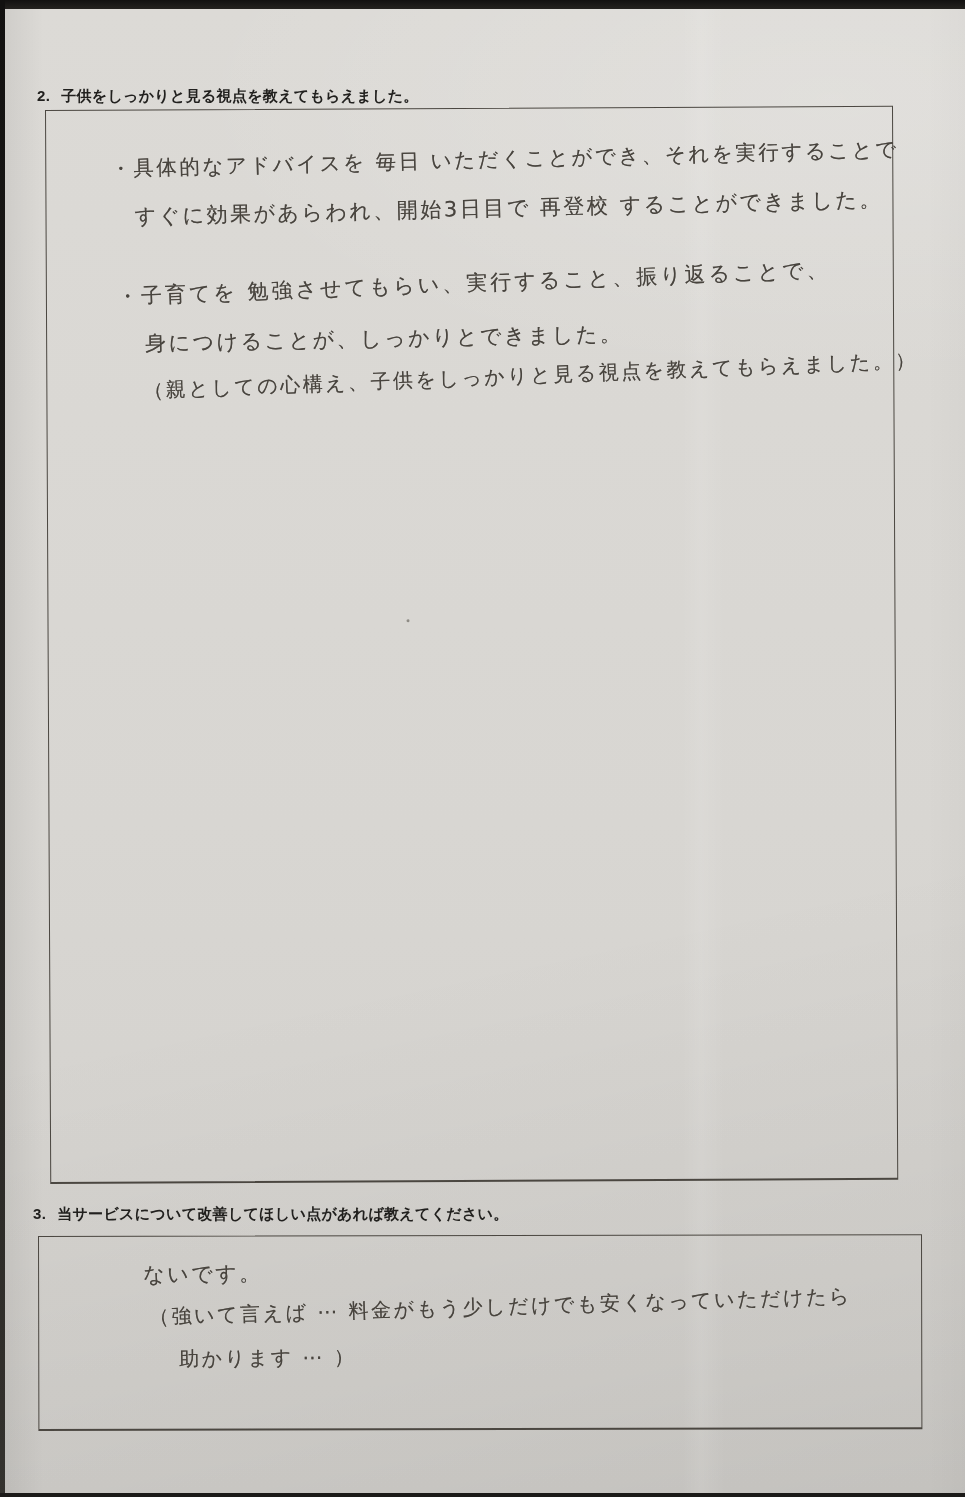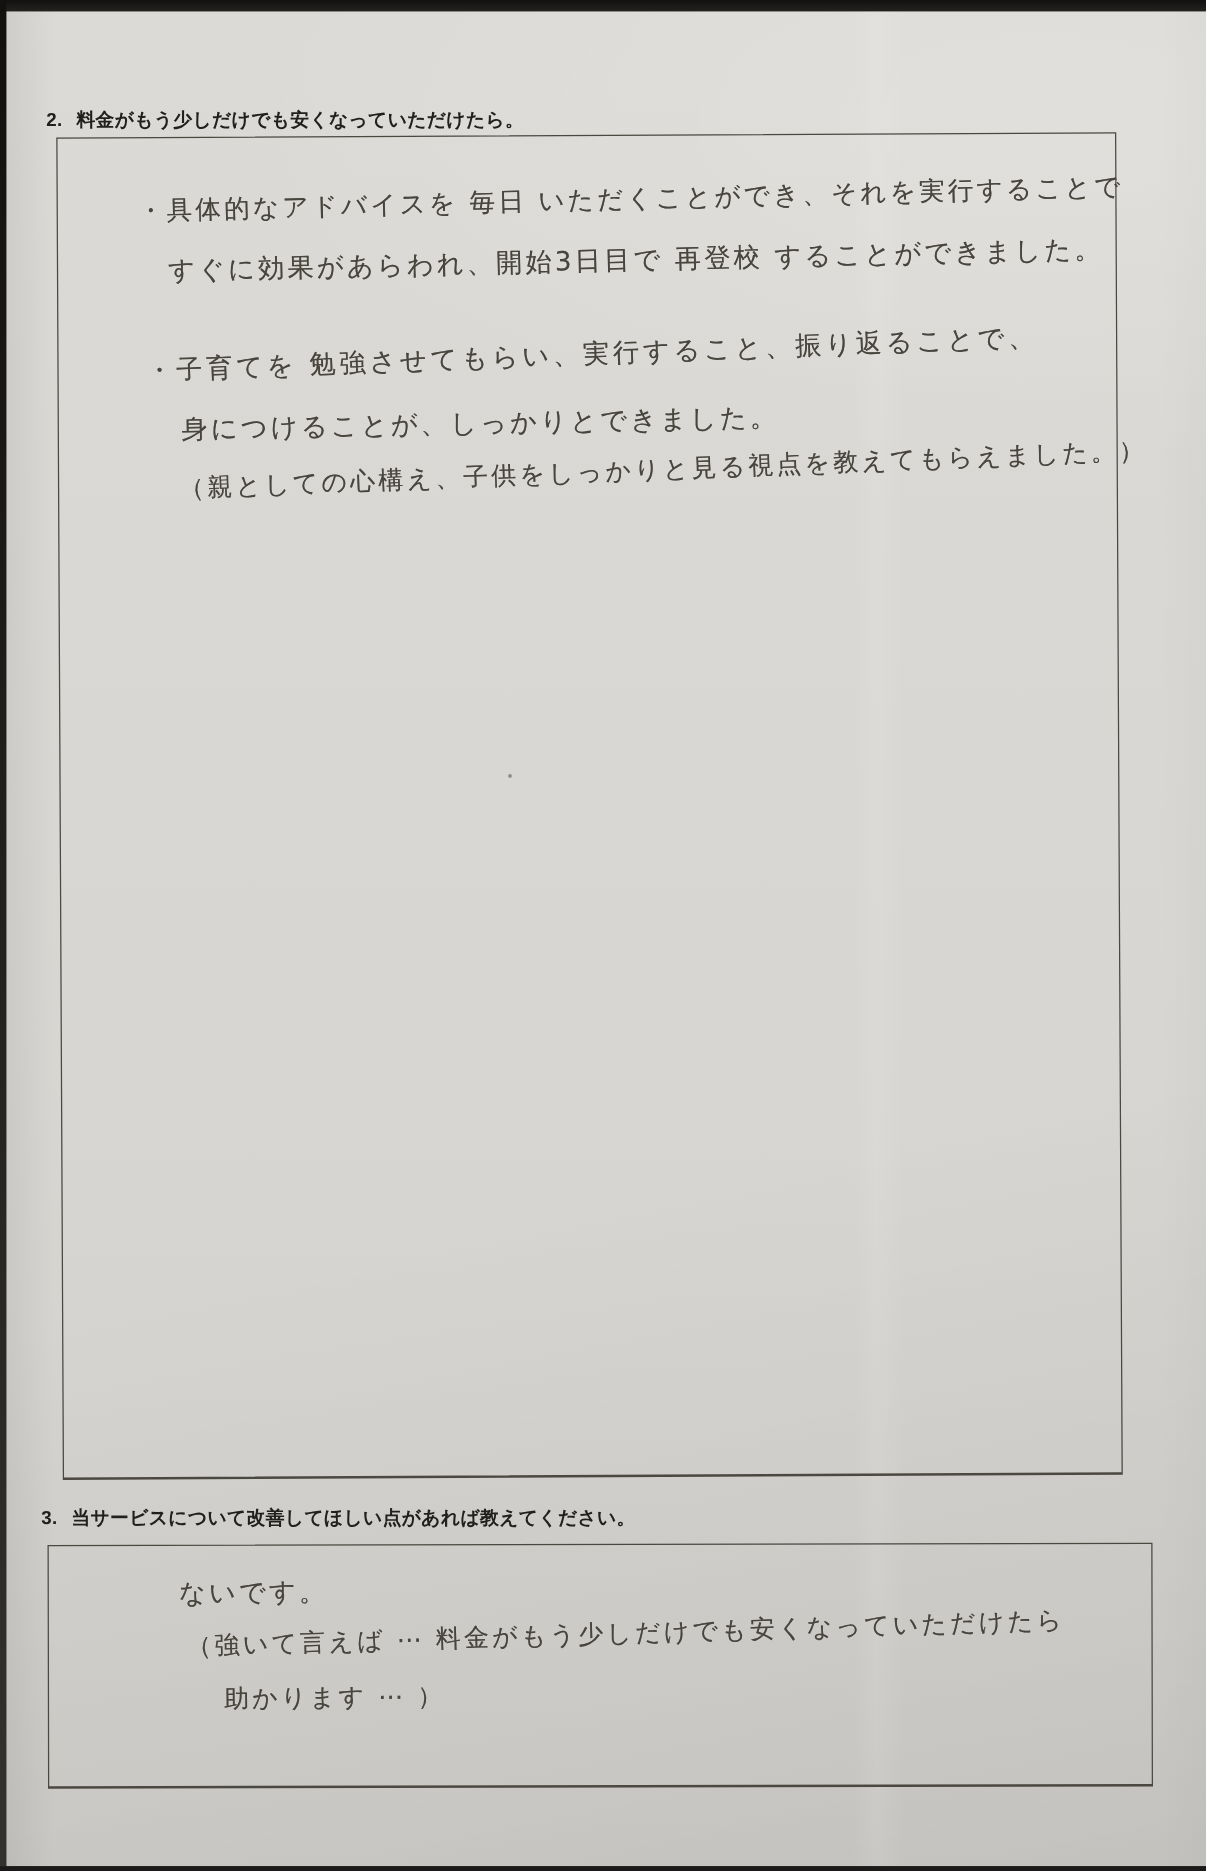--- a/index.html
+++ b/index.html
@@ -104,21 +104,21 @@
 </style>
 </head>
 <body>
 
 <div class="photo">
 
   <div class="paper">
 
     <div class="q-heading q2-heading">
       <span class="q-num">2.</span>
-      <span class="q-label">料金がもう少しだけでも安くなっていただけたら。</span>
+      <span class="q-label">子供をしっかりと見る視点を教えてもらえました。</span>
     </div>
 
     <div class="answer-box box2">
       <div class="hw hw-b1l1">・具体的なアドバイスを 毎日 いただくことができ、それを実行することで</div>
       <div class="hw hw-b1l2">すぐに効果があらわれ、開始3日目で 再登校 することができました。</div>
       <div class="hw hw-b2l1">・子育てを 勉強させてもらい、実行すること、振り返ることで、</div>
       <div class="hw hw-b2l2">身につけることが、しっかりとできました。</div>
       <div class="hw hw-note">（親としての心構え、子供をしっかりと見る視点を教えてもらえました。）</div>
       <div class="speck"></div>
     </div>

